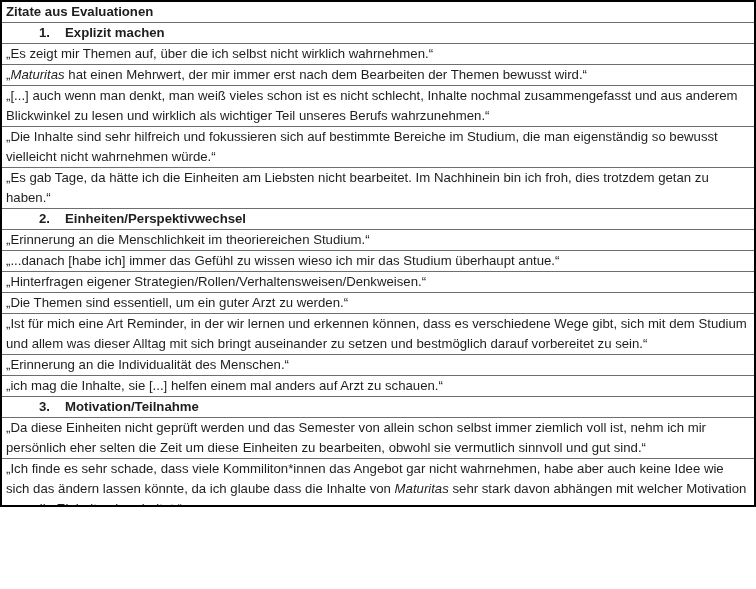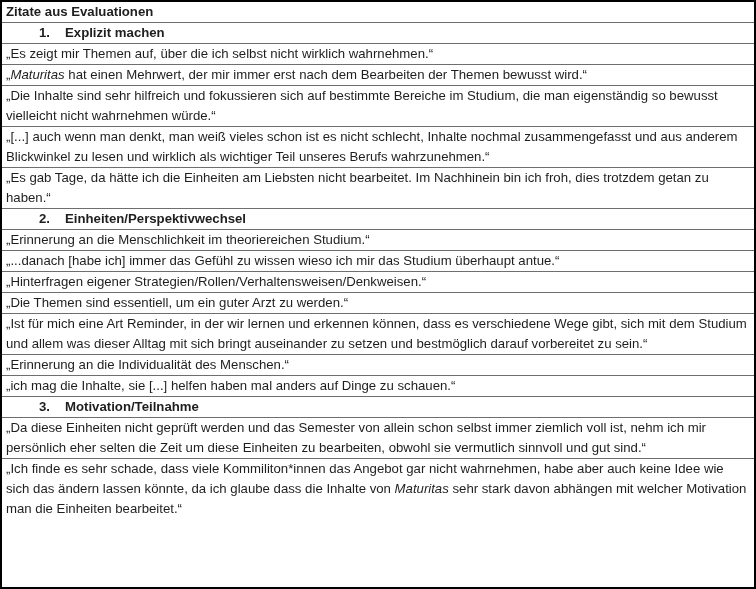--- a/index.html
+++ b/index.html
@@ -10,21 +10,21 @@
   body {
     width: 756px;
     height: 589px;
     font-family: "Liberation Sans", sans-serif;
     font-size: 13.2px;
     color: #1e1e1e;
   }
   .quotes-table {
     box-sizing: border-box;
     width: 756px;
-    height: 589px;
+    height: 507px;
     border: 2px solid #000000;
     overflow: hidden;
     background: #ffffff;
   }
   .row {
     box-sizing: border-box;
     padding: 0 4px;
     line-height: 20px;
     border-bottom: 1px solid #6e6e6e;
   }
@@ -45,27 +45,27 @@
   }
 </style>
 </head>
 <body>
 
 <div class="quotes-table">
     <div class="row header"><span>Zitate aus Evaluationen</span></div>
     <div class="row section"><span class="secnum">1.</span><span>Explizit machen</span></div>
     <div class="row quote"><span>„Es zeigt mir Themen auf, über die ich selbst nicht wirklich wahrnehmen.“</span></div>
     <div class="row quote"><span>„</span><em>Maturitas</em><span> hat einen Mehrwert, der mir immer erst nach dem Bearbeiten der Themen bewusst wird.“</span></div>
+    <div class="row quote"><span>„[...] auch wenn man denkt, man weiß vieles schon ist es nicht schlecht, Inhalte nochmal zusammengefasst und aus anderem Blickwinkel zu lesen und wirklich als wichtiger Teil unseres Berufs wahrzunehmen.“</span></div>
     <div class="row quote"><span>„Die Inhalte sind sehr hilfreich und fokussieren sich auf bestimmte Bereiche im Studium, die man eigenständig so bewusst vielleicht nicht wahrnehmen würde.“</span></div>
-    <div class="row quote"><span>„[...] auch wenn man denkt, man weiß vieles schon ist es nicht schlecht, Inhalte nochmal zusammengefasst und aus anderem Blickwinkel zu lesen und wirklich als wichtiger Teil unseres Berufs wahrzunehmen.“</span></div>
     <div class="row quote"><span>„Es gab Tage, da hätte ich die Einheiten am Liebsten nicht bearbeitet. Im Nachhinein bin ich froh, dies trotzdem getan zu haben.“</span></div>
     <div class="row section"><span class="secnum">2.</span><span>Einheiten/Perspektivwechsel</span></div>
     <div class="row quote"><span>„Erinnerung an die Menschlichkeit im theoriereichen Studium.“</span></div>
     <div class="row quote"><span>„...danach [habe ich] immer das Gefühl zu wissen wieso ich mir das Studium überhaupt antue.“</span></div>
     <div class="row quote"><span>„Hinterfragen eigener Strategien/Rollen/Verhaltensweisen/Denkweisen.“</span></div>
     <div class="row quote"><span>„Die Themen sind essentiell, um ein guter Arzt zu werden.“</span></div>
     <div class="row quote"><span>„Ist für mich eine Art Reminder, in der wir lernen und erkennen können, dass es verschiedene Wege gibt, sich mit dem Studium und allem was dieser Alltag mit sich bringt auseinander zu setzen und bestmöglich darauf vorbereitet zu sein.“</span></div>
     <div class="row quote"><span>„Erinnerung an die Individualität des Menschen.“</span></div>
-    <div class="row quote"><span>„ich mag die Inhalte, sie [...] helfen haben mal anders auf Dinge zu schauen.“</span></div>
+    <div class="row quote"><span>„ich mag die Inhalte, sie [...] helfen einem mal anders auf Arzt zu schauen.“</span></div>
     <div class="row section"><span class="secnum">3.</span><span>Motivation/Teilnahme</span></div>
     <div class="row quote"><span>„Da diese Einheiten nicht geprüft werden und das Semester von allein schon selbst immer ziemlich voll ist, nehm ich mir persönlich eher selten die Zeit um diese Einheiten zu bearbeiten, obwohl sie vermutlich sinnvoll und gut sind.“</span></div>
     <div class="row quote"><span>„Ich finde es sehr schade, dass viele Kommiliton*innen das Angebot gar nicht wahrnehmen, habe aber auch keine Idee wie sich das ändern lassen könnte, da ich glaube dass die Inhalte von </span><em>Maturitas</em><span> sehr stark davon abhängen mit welcher Motivation man die Einheiten bearbeitet.“</span></div>
   </div>
 
 </body></html>

